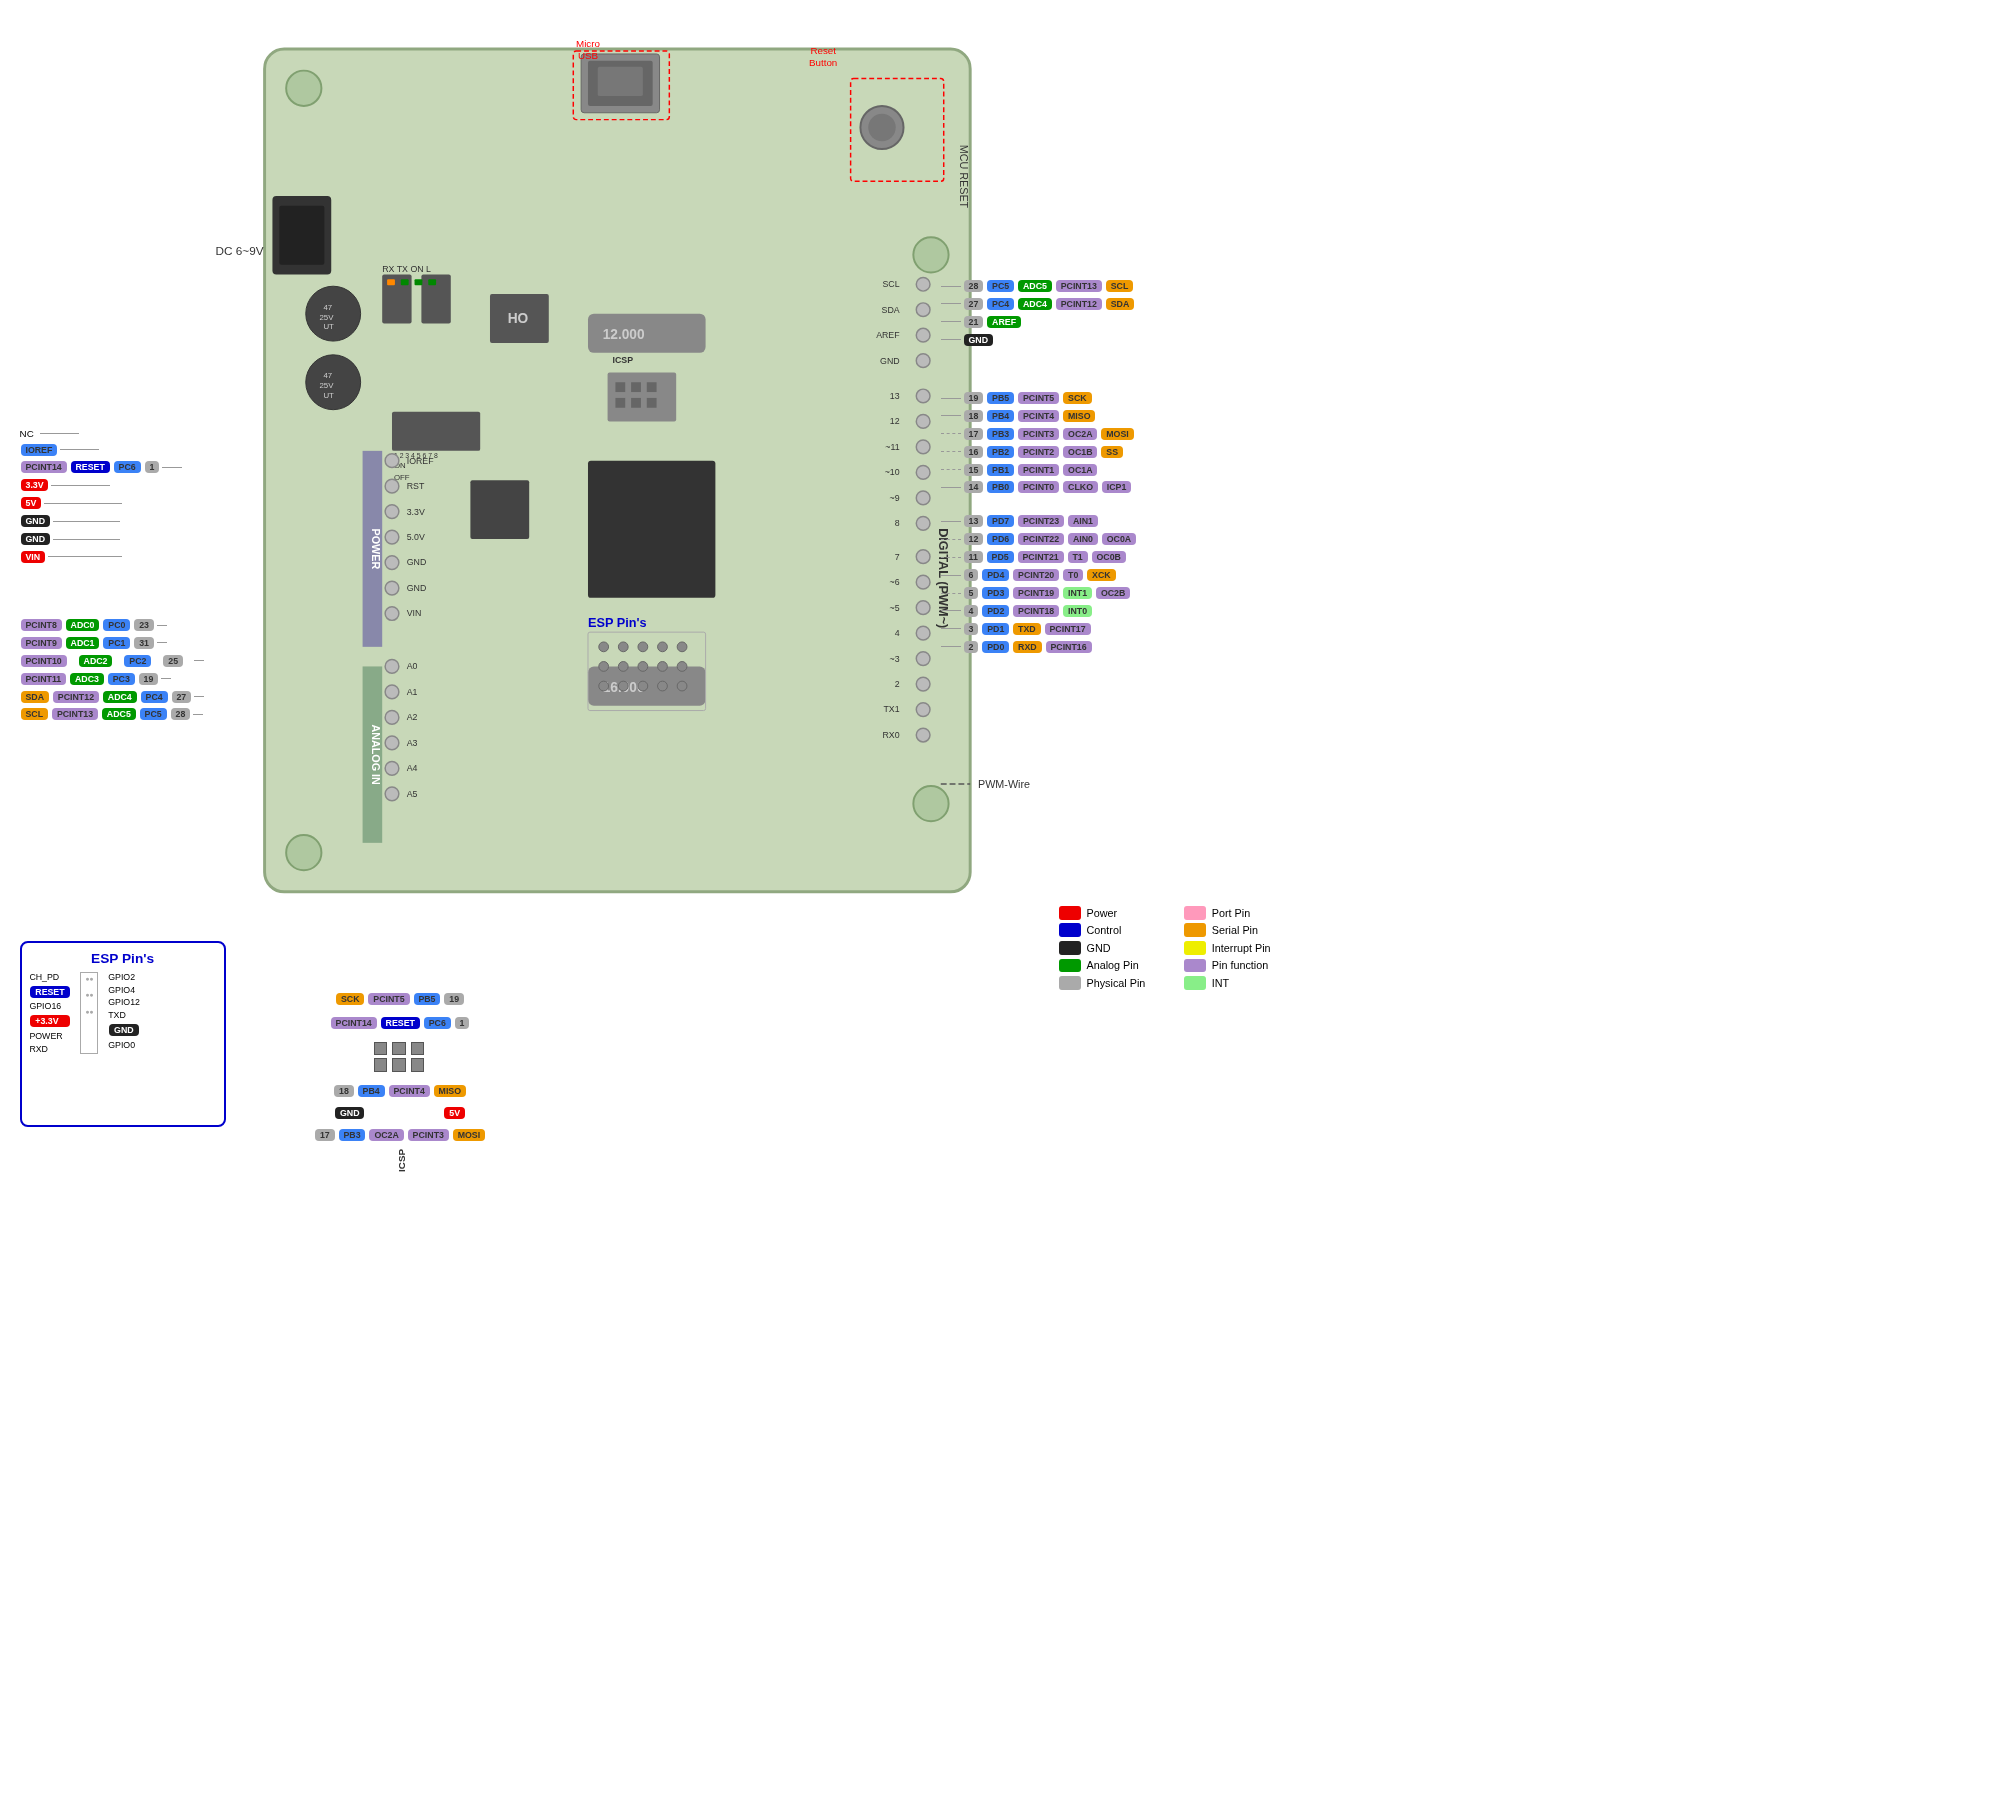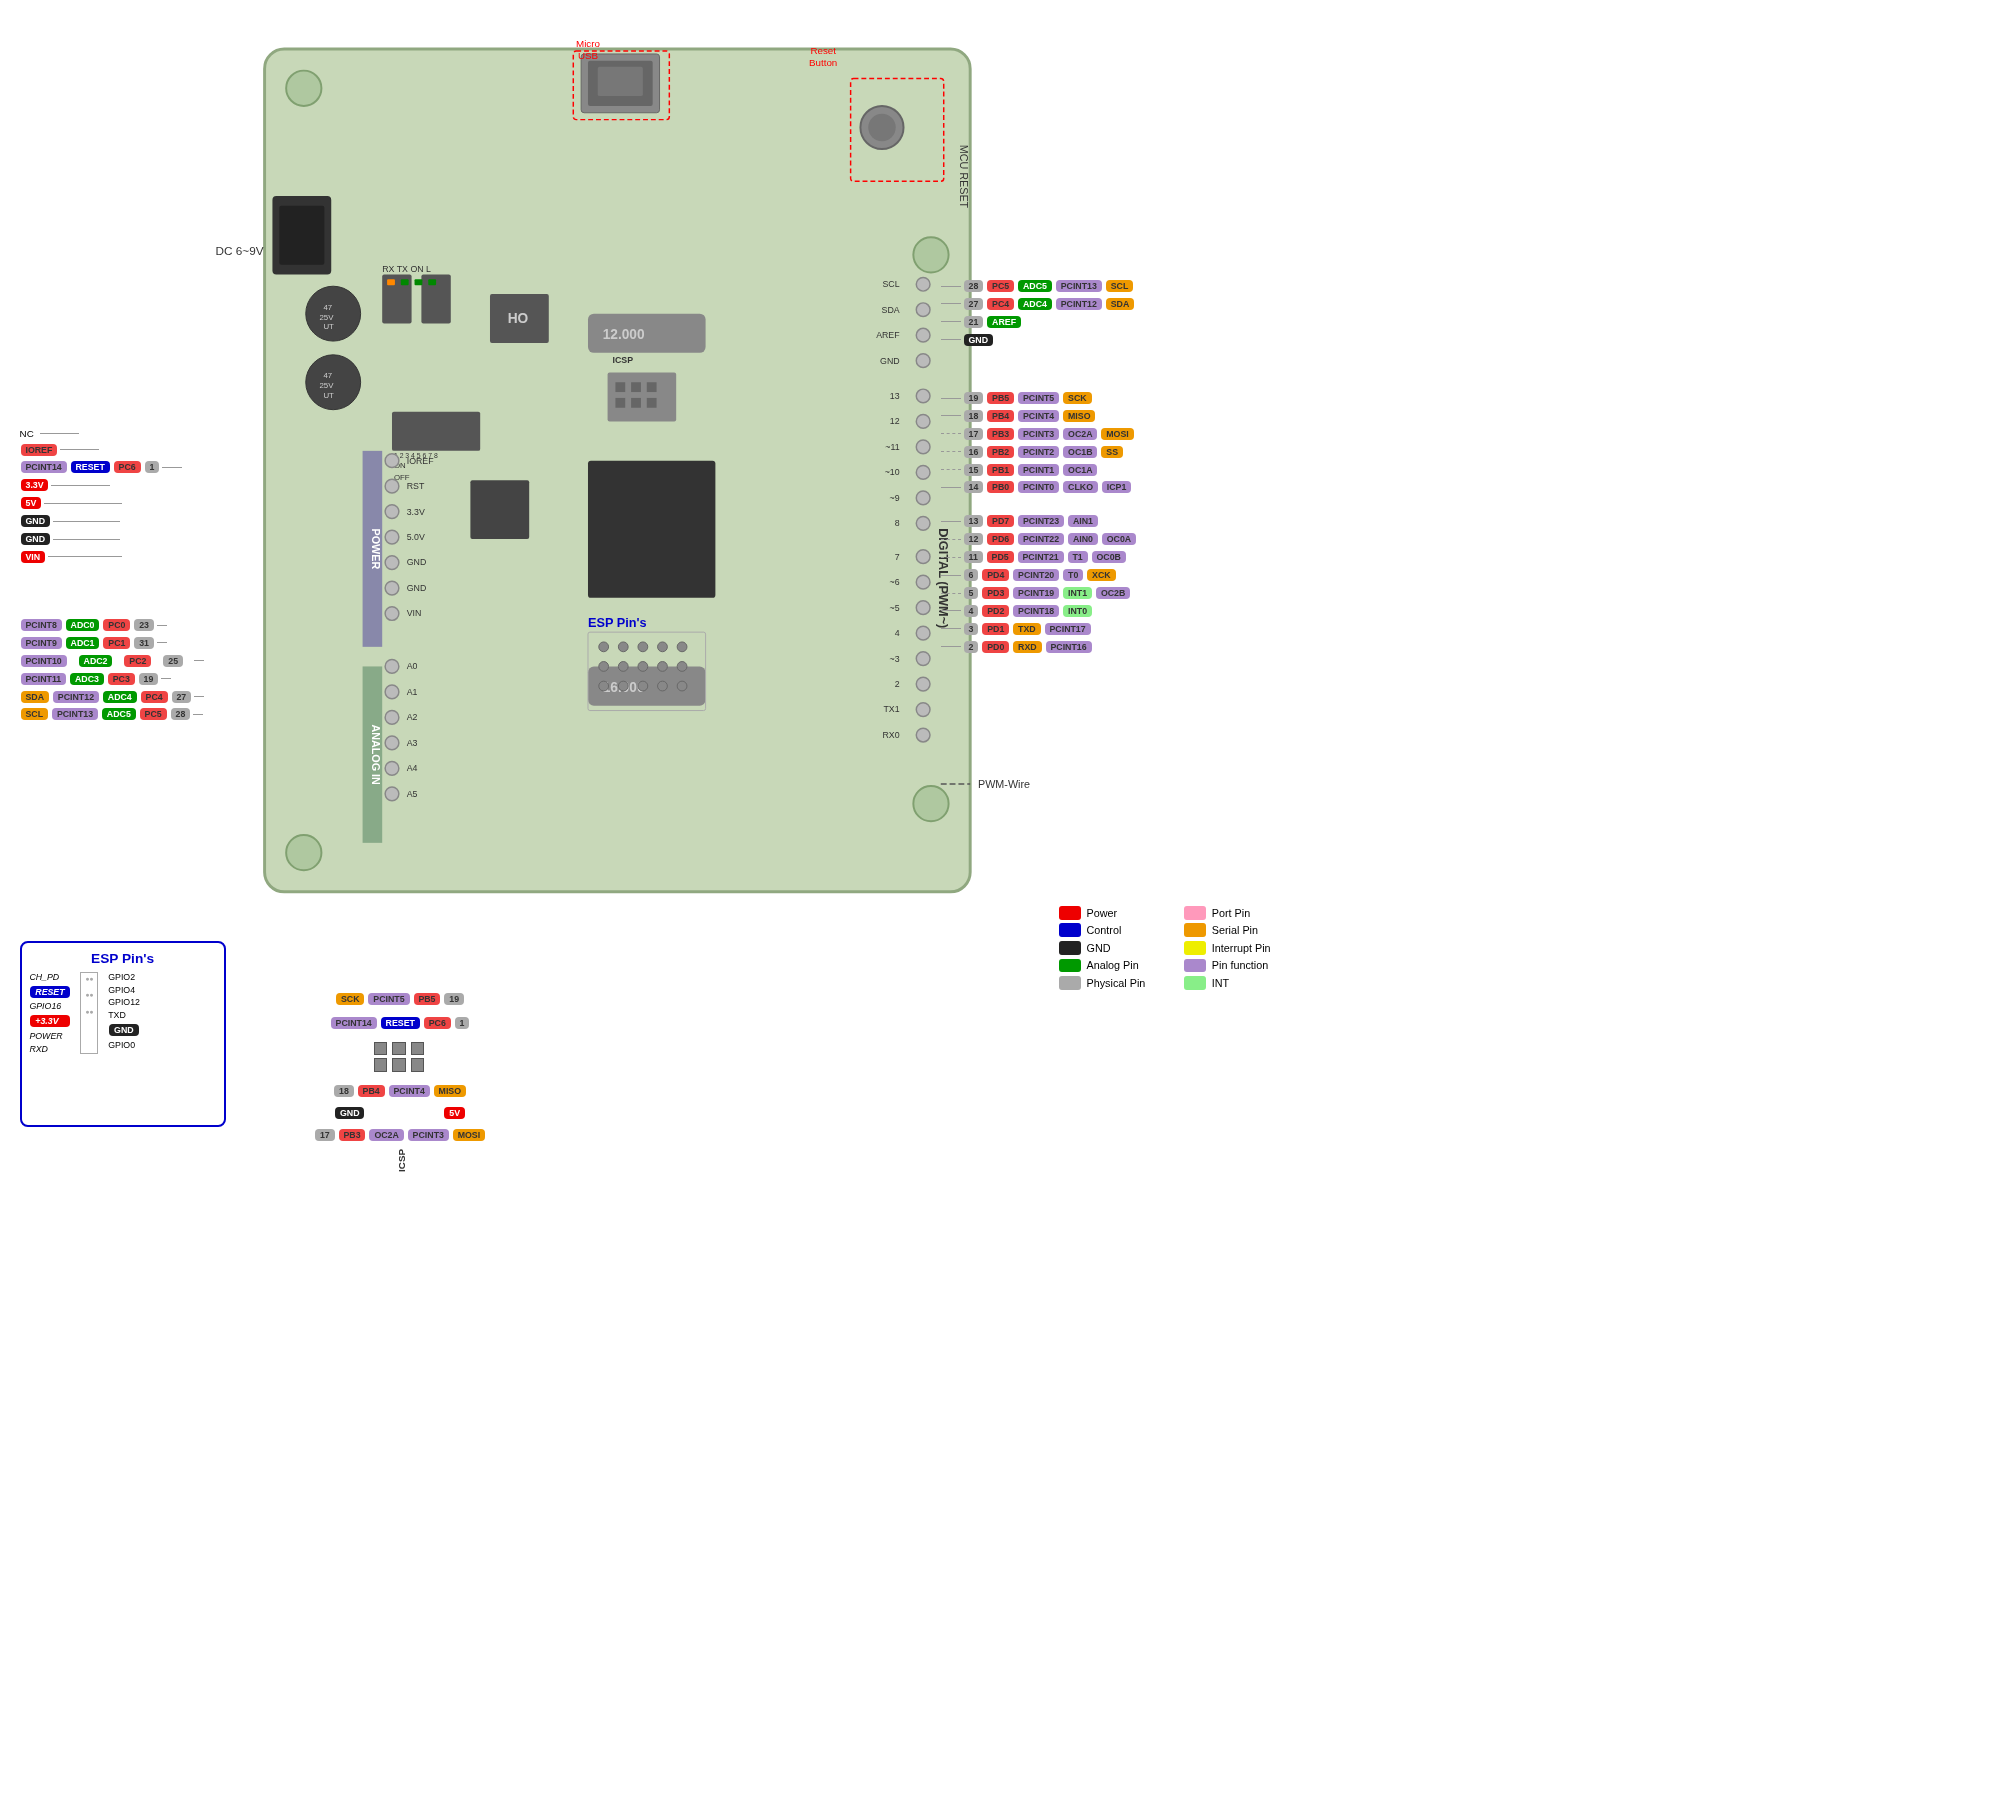--- a/index.html
+++ b/index.html
@@ -21,21 +21,21 @@
       font-weight: bold;
       margin: 1px;
       color: #fff;
       white-space: nowrap;
     }
     .badge-red { background: #e00; color: #fff; }
     .badge-blue { background: #00c; color: #fff; }
     .badge-black { background: #222; color: #fff; }
     .badge-green { background: #090; color: #fff; }
     .badge-gray { background: #aaa; color: #333; }
-    .badge-pink { background: #ef4444; color: #333; }
+    .badge-pink { background: #3b82f6; color: #333; }
     .badge-orange { background: #e90; color: #333; }
     .badge-purple { background: #a8c; color: #333; }
     .badge-lime { background: #8e8; color: #333; }
 
     
     .pin-row {
       display: flex;
       align-items: center;
       gap: 2px;
       margin: 2px 0;
@@ -559,21 +559,21 @@
         <div class="legend-box" style="background:#8e8;"></div>
         <span>INT</span>
       </div>
     </div>
   </div>
 </div>
 
 <div style="position:absolute; top:941px; left:19.6px; border:2px solid #00c; border-radius:7.8px; padding:7.8px; width:206px; height:186px;">
   <div style="color:#00c; font-size:13.7px; font-weight:bold; text-align:center; margin-bottom:5.9px;">ESP Pin's</div>
   <div style="display:flex; gap:9.8px; font-size:8.8px;">
-    <div style="display:flex; flex-direction:column; gap:2.9px;font-style:italic;">
+    <div style="display:flex; flex-direction:column; gap:2.9px;">
       <span>CH_PD</span>
       <span class="pin-badge badge-blue" style="font-size:8.8px;">RESET</span>
       <span>GPIO16</span>
       <span class="pin-badge badge-red" style="font-size:8.8px;">+3.3V</span>
       <span>POWER</span>
       <span>RXD</span>
     </div>
     <div style="border:1px solid #aaa; padding:2px 3.9px; display:flex; flex-direction:column; gap:9.8px; align-items:center;">
       <span style="font-size:6.9px; color:#aaa;">●●</span>
       <span style="font-size:6.9px; color:#aaa;">●●</span>

